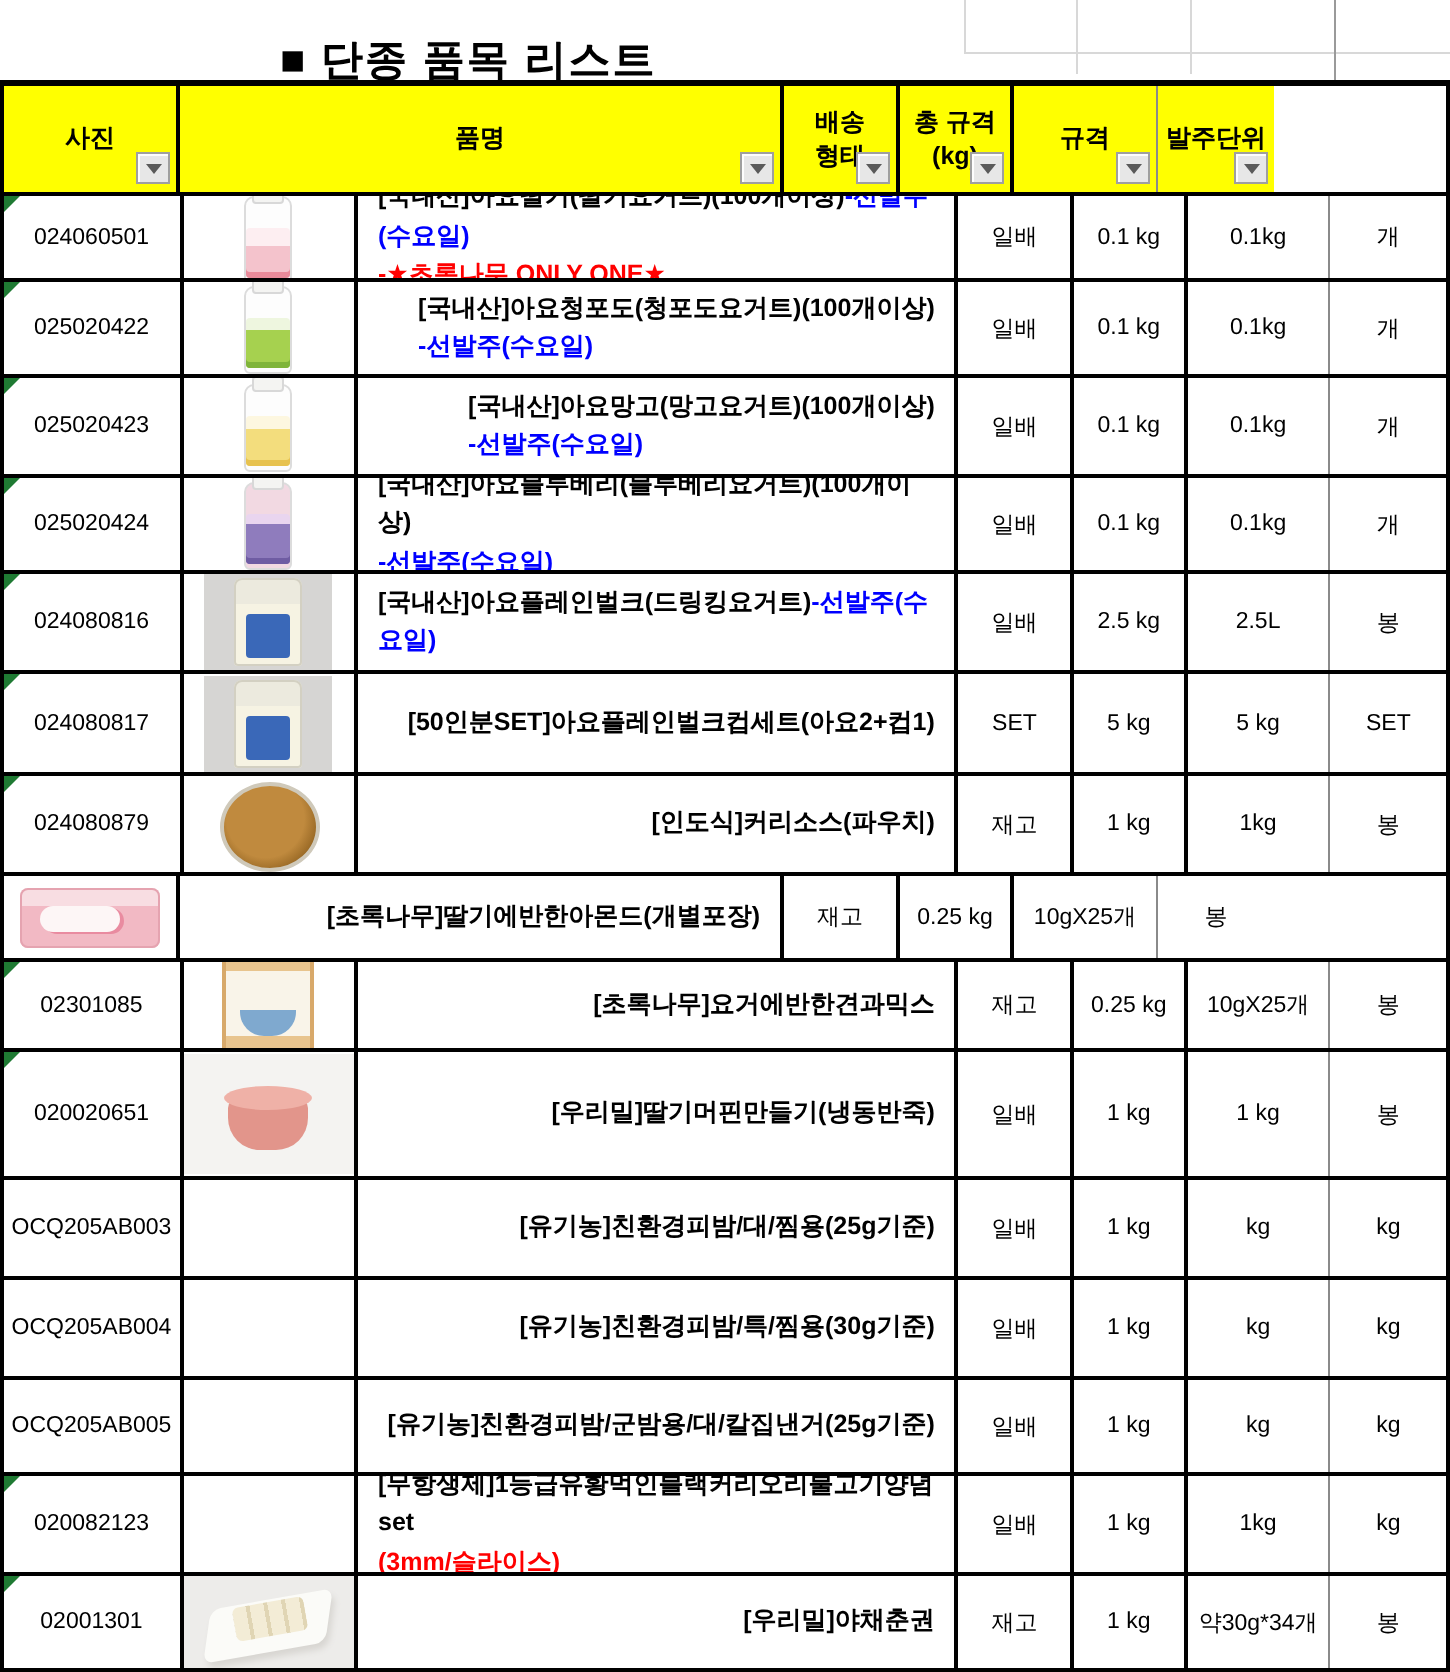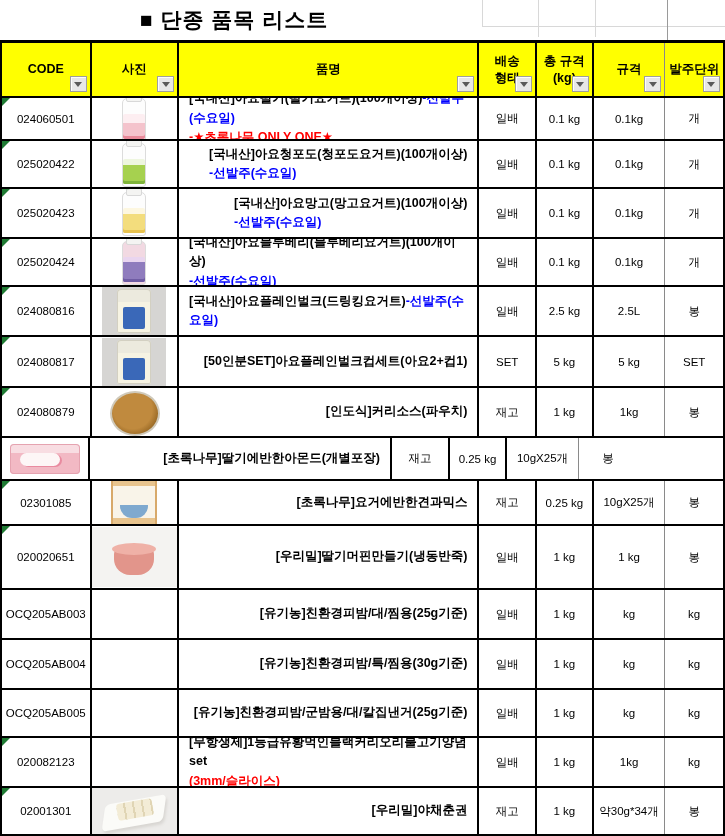--- a/index.html
+++ b/index.html
@@ -2,21 +2,21 @@
 <html><head>
 <meta charset="utf-8">
 <style>
   * { margin:0; padding:0; box-sizing:border-box; }
   html,body { background:#ffffff; }
   body { font-family:"Liberation Sans","DejaVu Sans",sans-serif; color:#000; }
   .screen { position:relative; width:725px; height:836px; background:#fff; overflow:hidden; }
 
   
   .titlebar { position:relative; width:725px; height:40px; }
-  .title { position:absolute; left:140px; top:6px; font-size:21px; font-weight:bold; letter-spacing:1px; }
+  .title { position:absolute; left:140px; top:16px; font-size:21px; font-weight:bold; letter-spacing:1px; }
   .gl { position:absolute; background:#d8d8d8; }
   .gl.dark { background:#9a9a9a; }
 
   
   .table { position:absolute; left:0; top:40px; width:725px; border:2px solid #000; border-top:3px solid #000; }
   .trow { display:flex; width:100%; border-bottom:2px solid #000; background:#fff; }
   .trow:last-child { border-bottom:2px solid #000; }
 
   .hcell, .cell { position:relative; display:flex; align-items:center; justify-content:center;
                   border-right:2px solid #000; overflow:hidden; }
@@ -126,26 +126,20 @@
 
     <div class="gl" style="left:482px; top:26px; width:243px; height:1px;"></div>
     <div class="gl" style="left:482px; top:0; width:1px; height:26px;"></div>
     <div class="gl" style="left:538px; top:0; width:1px; height:37px;"></div>
     <div class="gl" style="left:595px; top:0; width:1px; height:37px;"></div>
     <div class="gl dark" style="left:667px; top:0; width:1px; height:40px;"></div>
   </div>
 
   <div class="table">
     <div class="trow thead" id="headerRow">
-        <div class="hcell c0">
-          <span class="hlabel">CODE</span>
-          <div class="fbtn">
-            <span class="farrow"></span>
-          </div>
-        </div>
         <div class="hcell c1">
           <span class="hlabel">사진</span>
           <div class="fbtn">
             <span class="farrow"></span>
           </div>
         </div>
         <div class="hcell c2">
           <span class="hlabel">품명</span>
           <div class="fbtn">
             <span class="farrow"></span>

